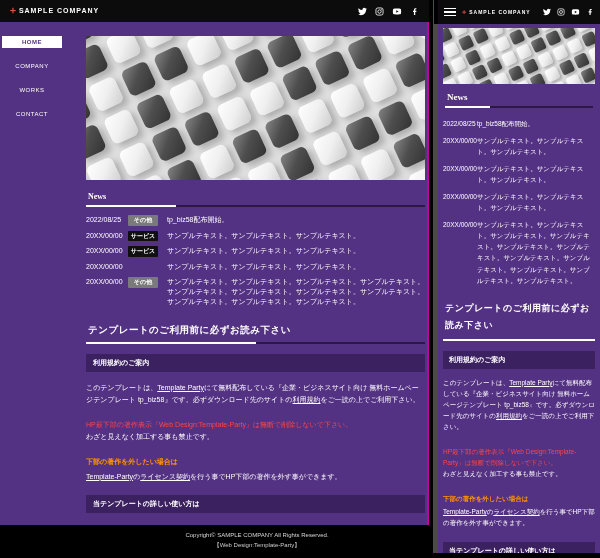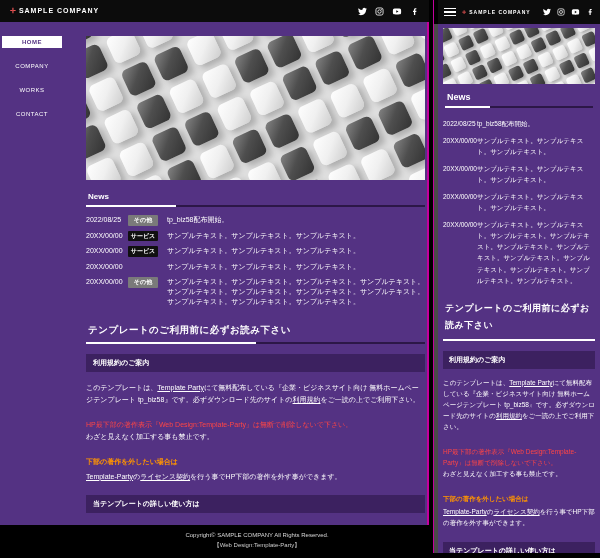--- a/index.html
+++ b/index.html
@@ -21,21 +21,21 @@
   .logo .mark{color:var(--logo-mark);margin-right:2px;}
   .social{margin-left:auto;display:flex;align-items:center;gap:8px;}
   .social svg{display:block;}
   .hero{position:relative;overflow:hidden;background:#dedede;}
   .hero-grid{position:absolute;left:50%;top:50%;width:576px;height:324px;
     transform:translate(-50%,-50%) rotate(-25deg);}
   .cube{position:absolute;width:28px;height:28px;border-radius:6px;
     box-shadow:4px 5px 6px rgba(0,0,0,.22);}
   .cube.light{background:linear-gradient(135deg,#ffffff,#f0f0f0 50%,#cdcdcd);}
   .cube.dark{background:linear-gradient(135deg,#868686,#4e4e4e 45%,#323232);}
-  .h-line{position:relative;color:#fff;border-bottom:2px solid var(--underline-dark);}
+  .h-line{position:relative;color:#fff;border-bottom:2px solid var(--underline-dark);font-family:Liberation Serif, serif;}
   .h-line::after{content:"";position:absolute;left:0;bottom:-2px;height:2px;
     background:#fff;width:var(--wseg,90px);}
   .bar{background:var(--purple-dark);color:#fff;font-weight:bold;}
   .txt{color:#fff;}
   .red{color:var(--red-text);}
   .orange{color:var(--orange-text);font-weight:bold;}
   .badge{color:#fff;font-weight:bold;text-align:center;border-radius:1px;}
   .badge-other{background:var(--badge-other);}
   .badge-service{background:var(--badge-service);}
   .badge-none{visibility:hidden;}

